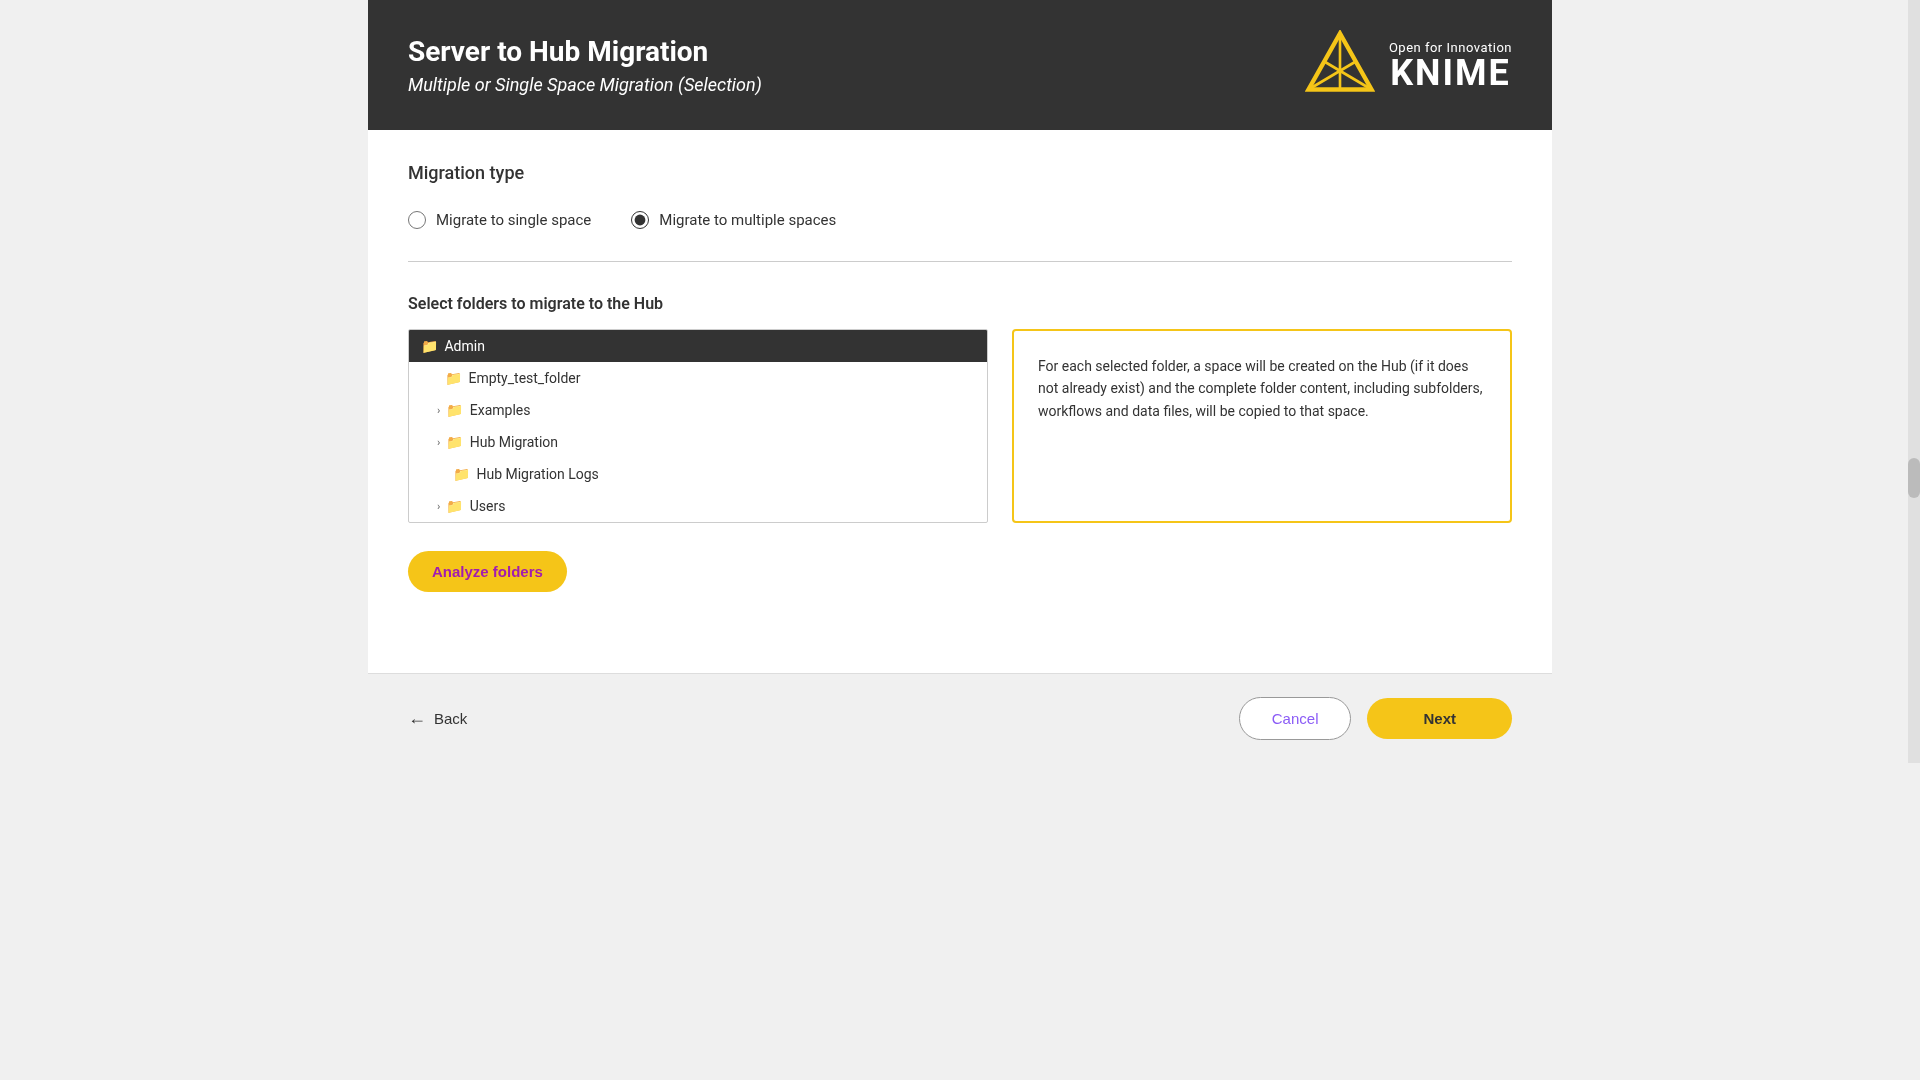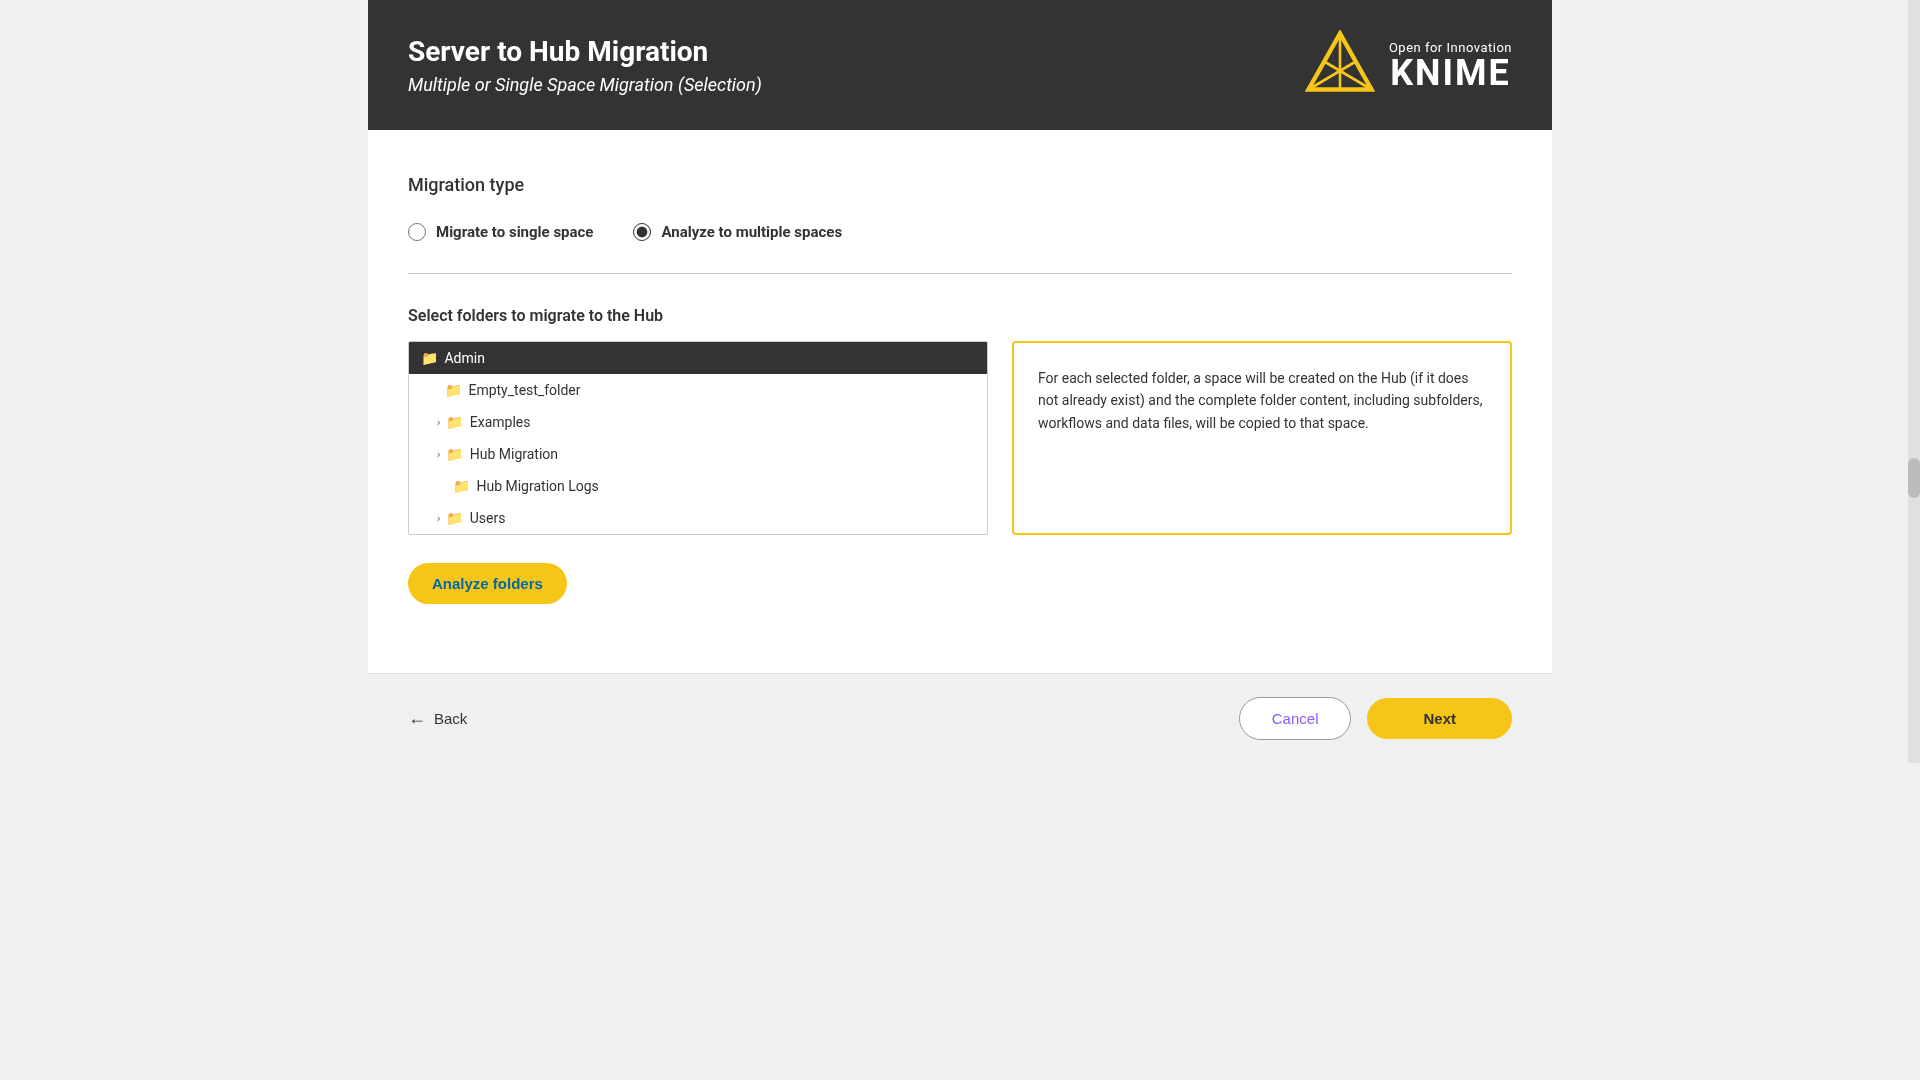--- a/index.html
+++ b/index.html
@@ -75,21 +75,21 @@
 
     
     .knime-triangle {
       width: 70px;
       height: 70px;
     }
 
     
     .content-area {
       background: #ffffff;
-      padding: 44px 40px;
+      padding: 32px 40px;
       flex: 1;
       border-radius: 9px;
     }
 
     .section-title {
       font-size: 18px;
       font-weight: 500;
       color: #333333;
       margin-bottom: 28px;
     }
@@ -112,21 +112,20 @@
     .radio-option input[type="radio"] {
       width: 18px;
       height: 18px;
       accent-color: #333333;
       cursor: pointer;
     }
 
     .radio-label {
       font-size: 15px;
       color: #333333;
-      font-weight: bold;
     }
 
     .divider {
       border: none;
       border-top: 1px solid #cccccc;
       margin: 8px 0 32px 0;
     }
 
     
     .folder-section-title {
@@ -189,21 +188,21 @@
       line-height: 1.6;
     }
 
     .info-box p + p {
       margin-top: 16px;
     }
 
     
     .analyze-btn {
       background: #f5c518;
-      color: #0369a1;
+      color: #a21caf;
       border: none;
       border-radius: 24px;
       padding: 12px 24px;
       font-size: 15px;
       font-weight: 600;
       cursor: pointer;
       text-align: center;
     }
 
     
@@ -285,21 +284,21 @@
 
       <div class="section-title">Migration type</div>
 
       <div class="radio-group">
         <label class="radio-option">
           <input type="radio" name="migration" style="">
           <span class="radio-label">Migrate to single space</span>
         </label>
         <label class="radio-option">
           <input type="radio" name="migration" checked="" style="">
-          <span class="radio-label">Analyze to multiple spaces</span>
+          <span class="radio-label">Migrate to multiple spaces</span>
         </label>
       </div>
 
       <hr class="divider">
 
       <div class="folder-section-title">Select folders to migrate to the Hub</div>
 
       <div class="folder-columns">
 
         <div class="folder-tree">

